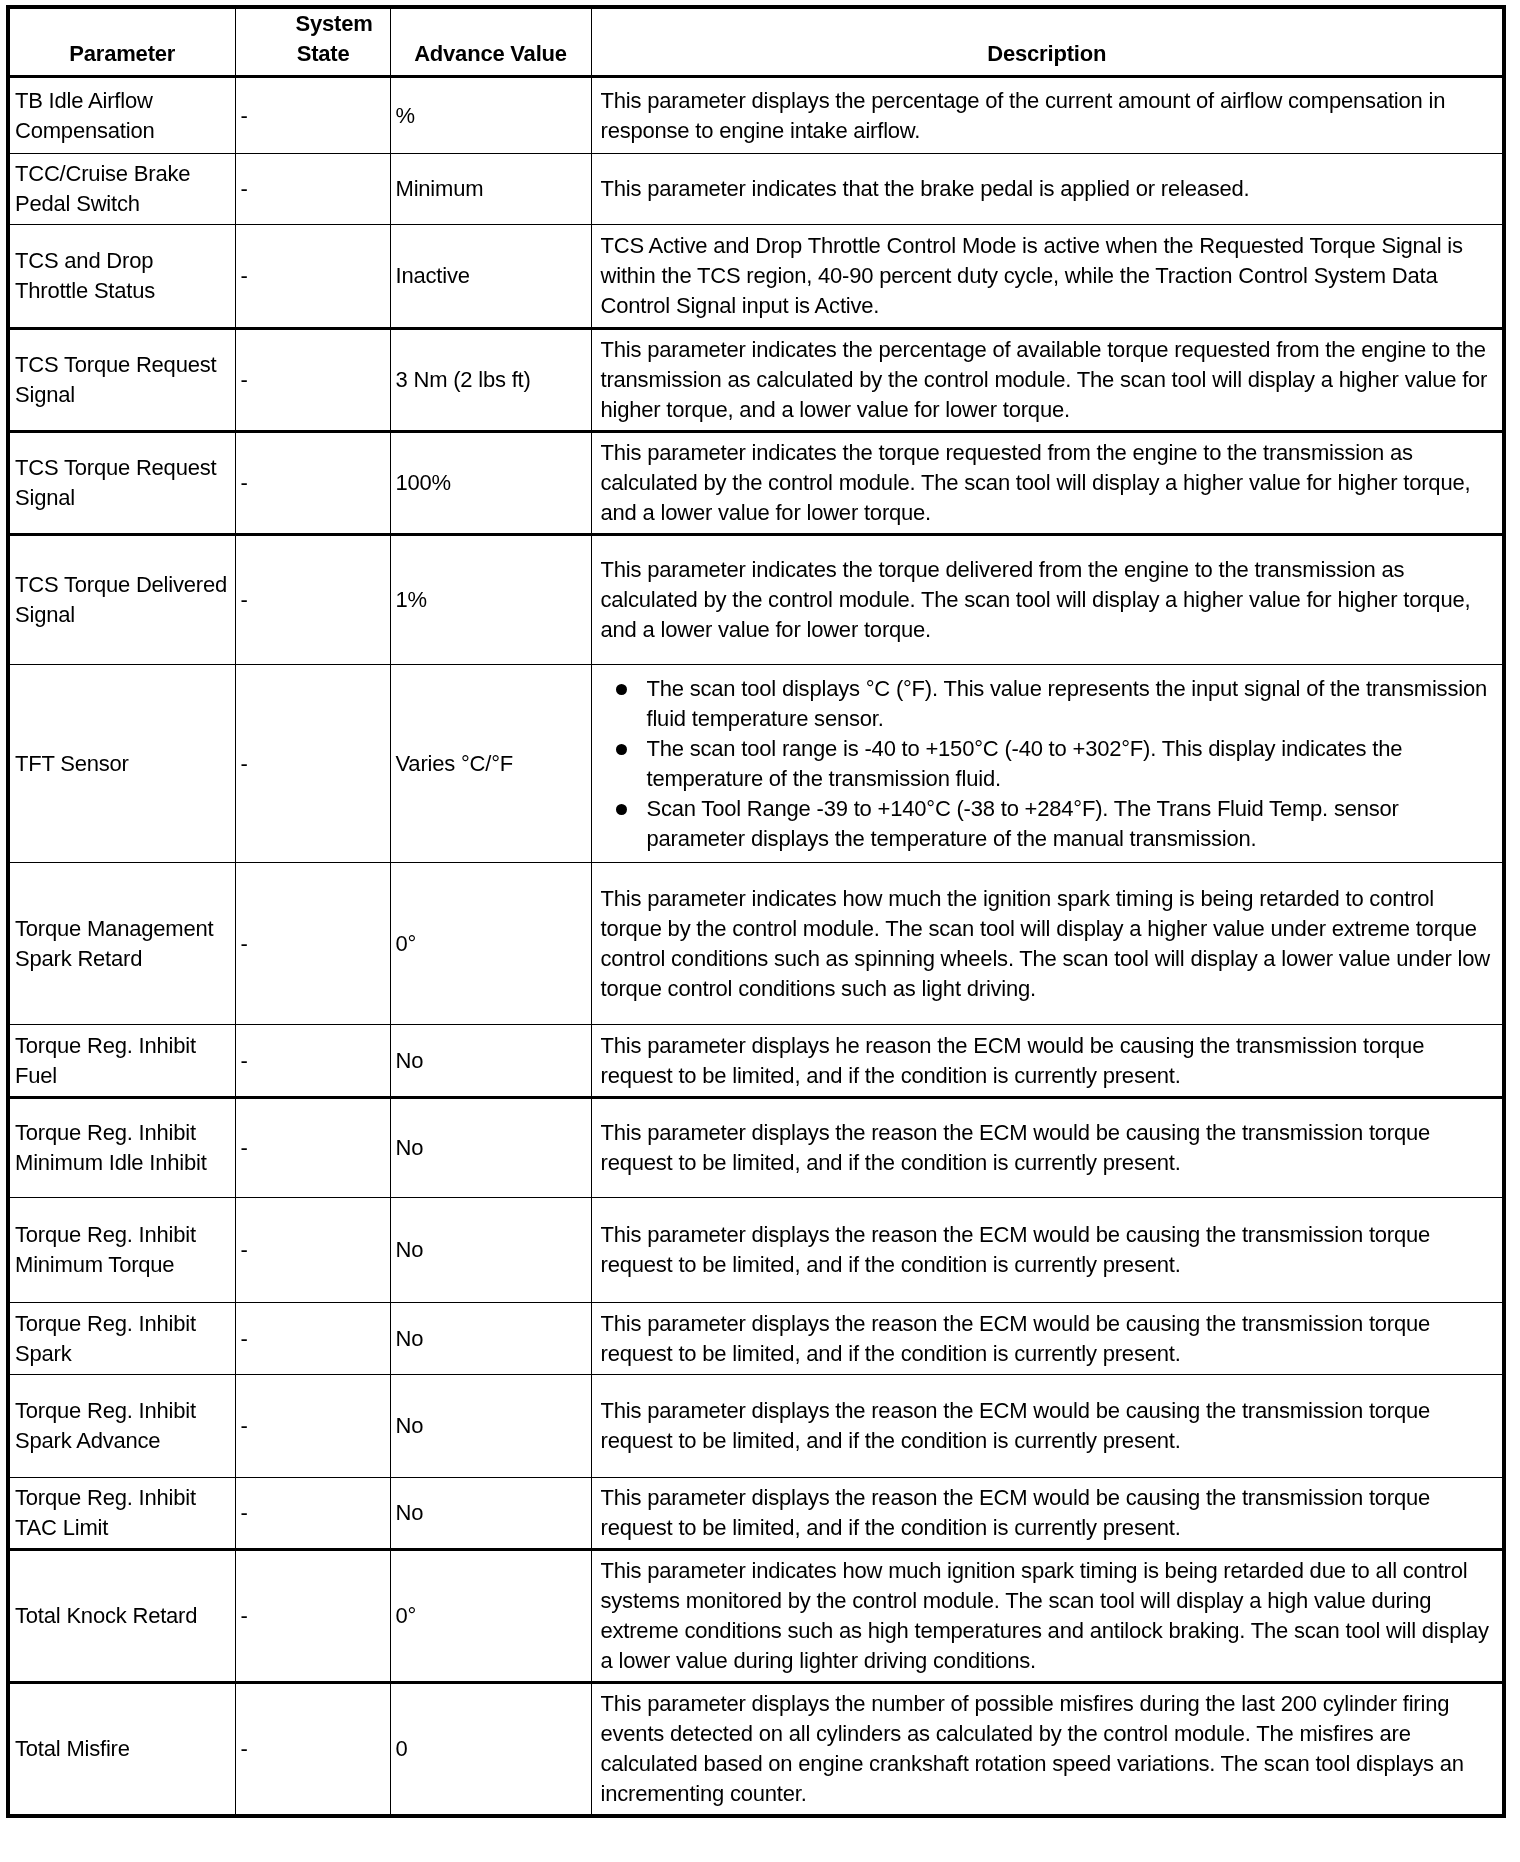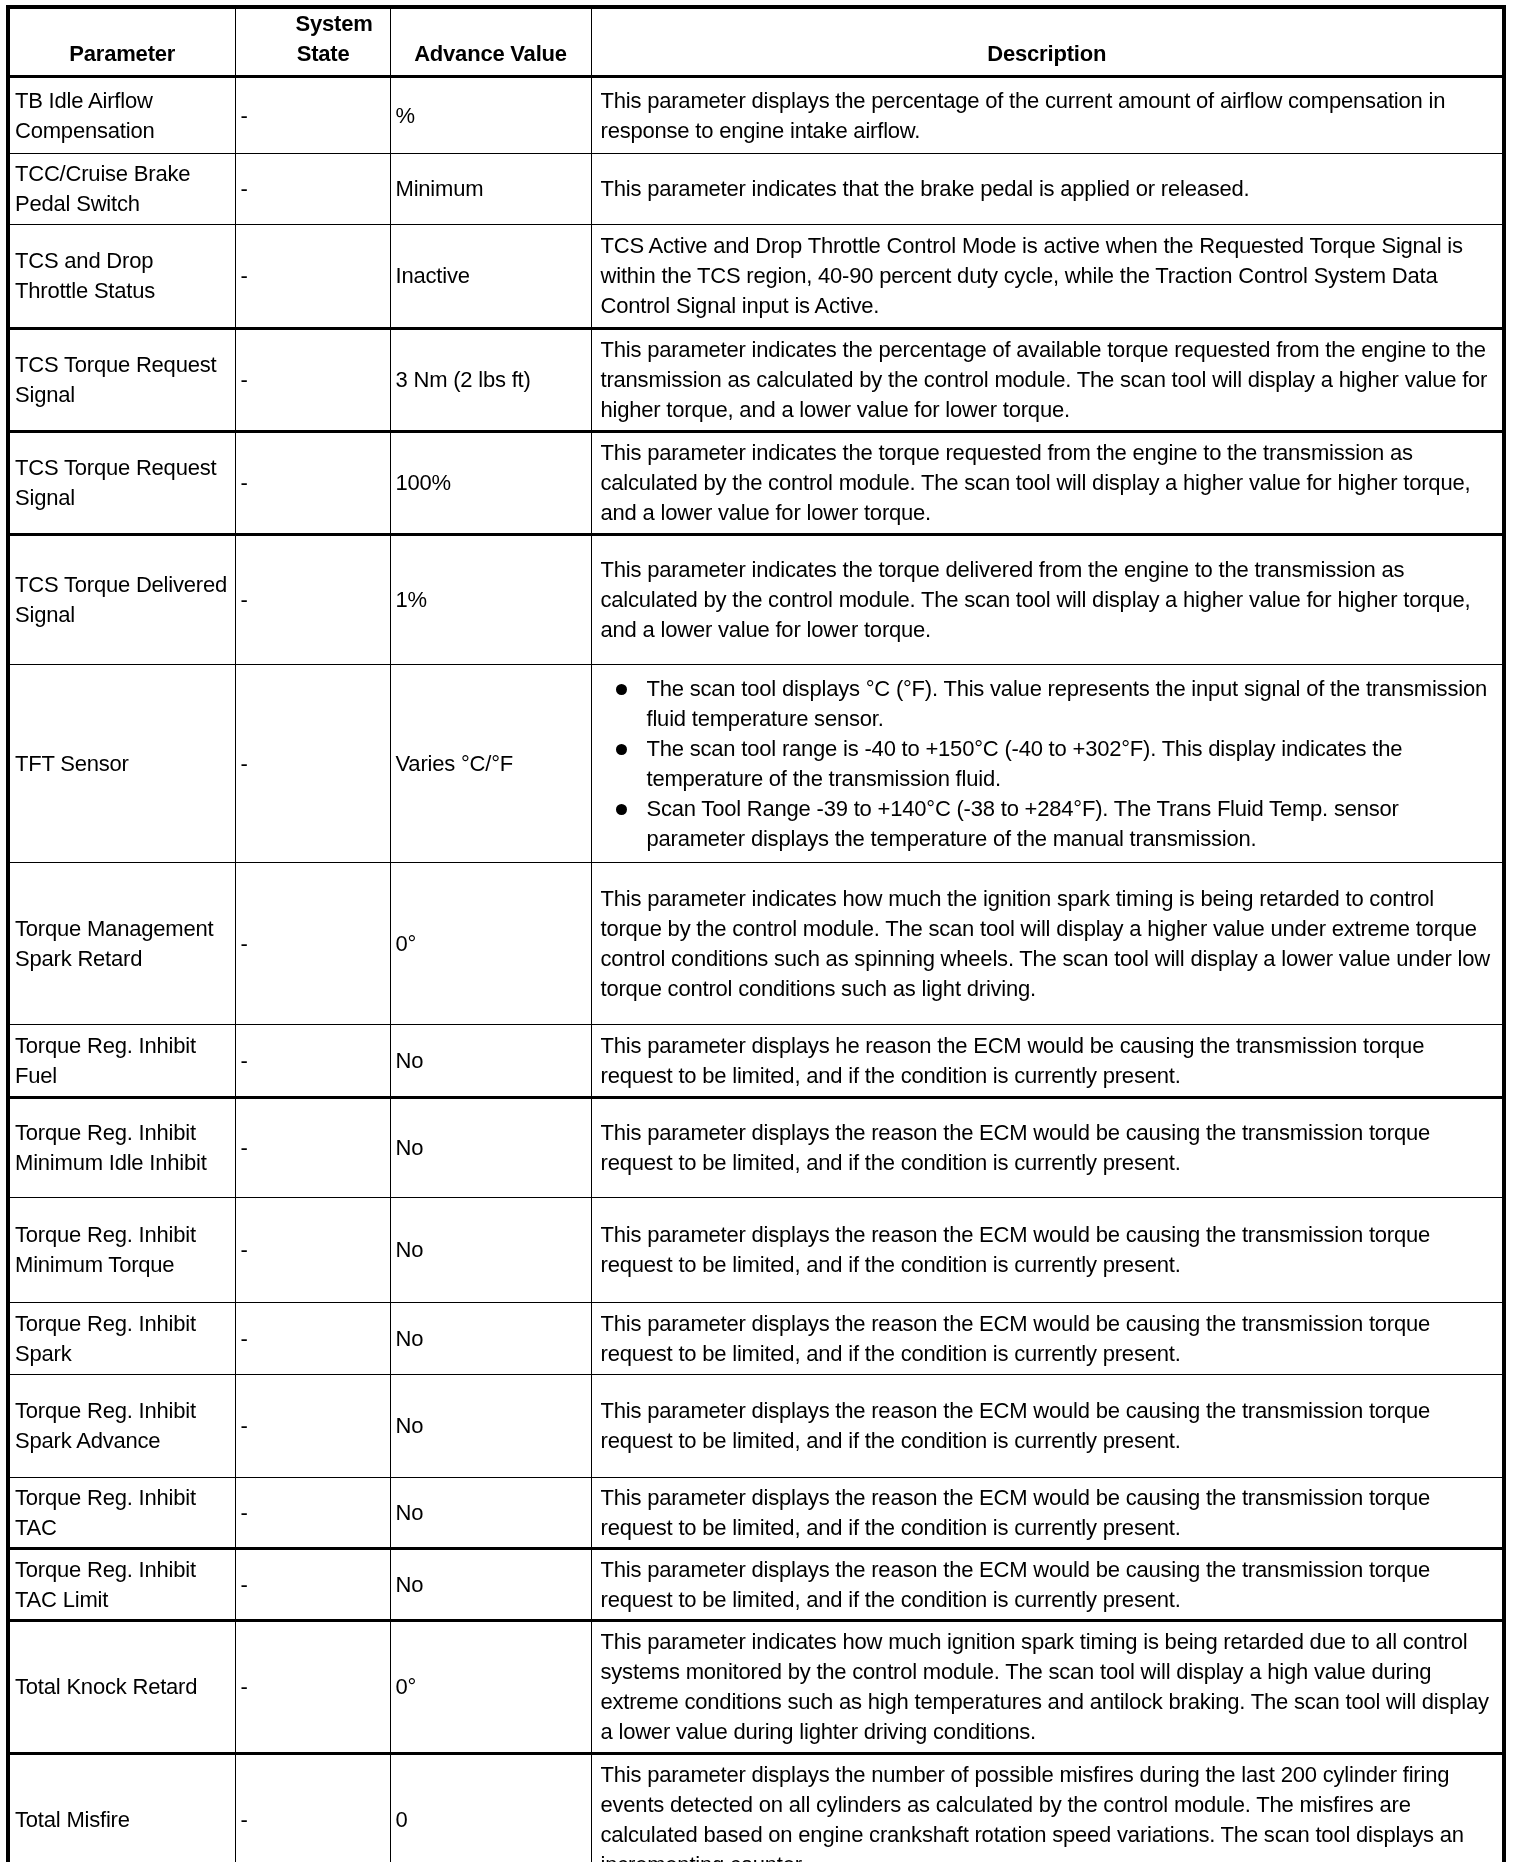--- a/index.html
+++ b/index.html
@@ -129,26 +129,20 @@
         <td>-</td>
         <td>No</td>
         <td class="desc">This parameter displays the reason the ECM would be causing the transmission torque request to be limited, and if the condition is currently present.</td>
       </tr>
       <tr style="height: 103px;">
         <td>Torque Reg. Inhibit Spark Advance</td>
         <td>-</td>
         <td>No</td>
         <td class="desc">This parameter displays the reason the ECM would be causing the transmission torque request to be limited, and if the condition is currently present.</td>
       </tr>
-      <tr class="thick" style="height: 71px;">
-        <td>Torque Reg. Inhibit TAC</td>
-        <td>-</td>
-        <td>No</td>
-        <td class="desc">This parameter displays the reason the ECM would be causing the transmission torque request to be limited, and if the condition is currently present.</td>
-      </tr>
       <tr class="thick" style="height: 72px; margin-top: 24px;">
         <td>Torque Reg. Inhibit TAC Limit</td>
         <td>-</td>
         <td>No</td>
         <td class="desc">This parameter displays the reason the ECM would be causing the transmission torque request to be limited, and if the condition is currently present.</td>
       </tr>
       <tr class="thick" style="height: 133px;">
         <td>Total Knock Retard</td>
         <td>-</td>
         <td>0°</td>

